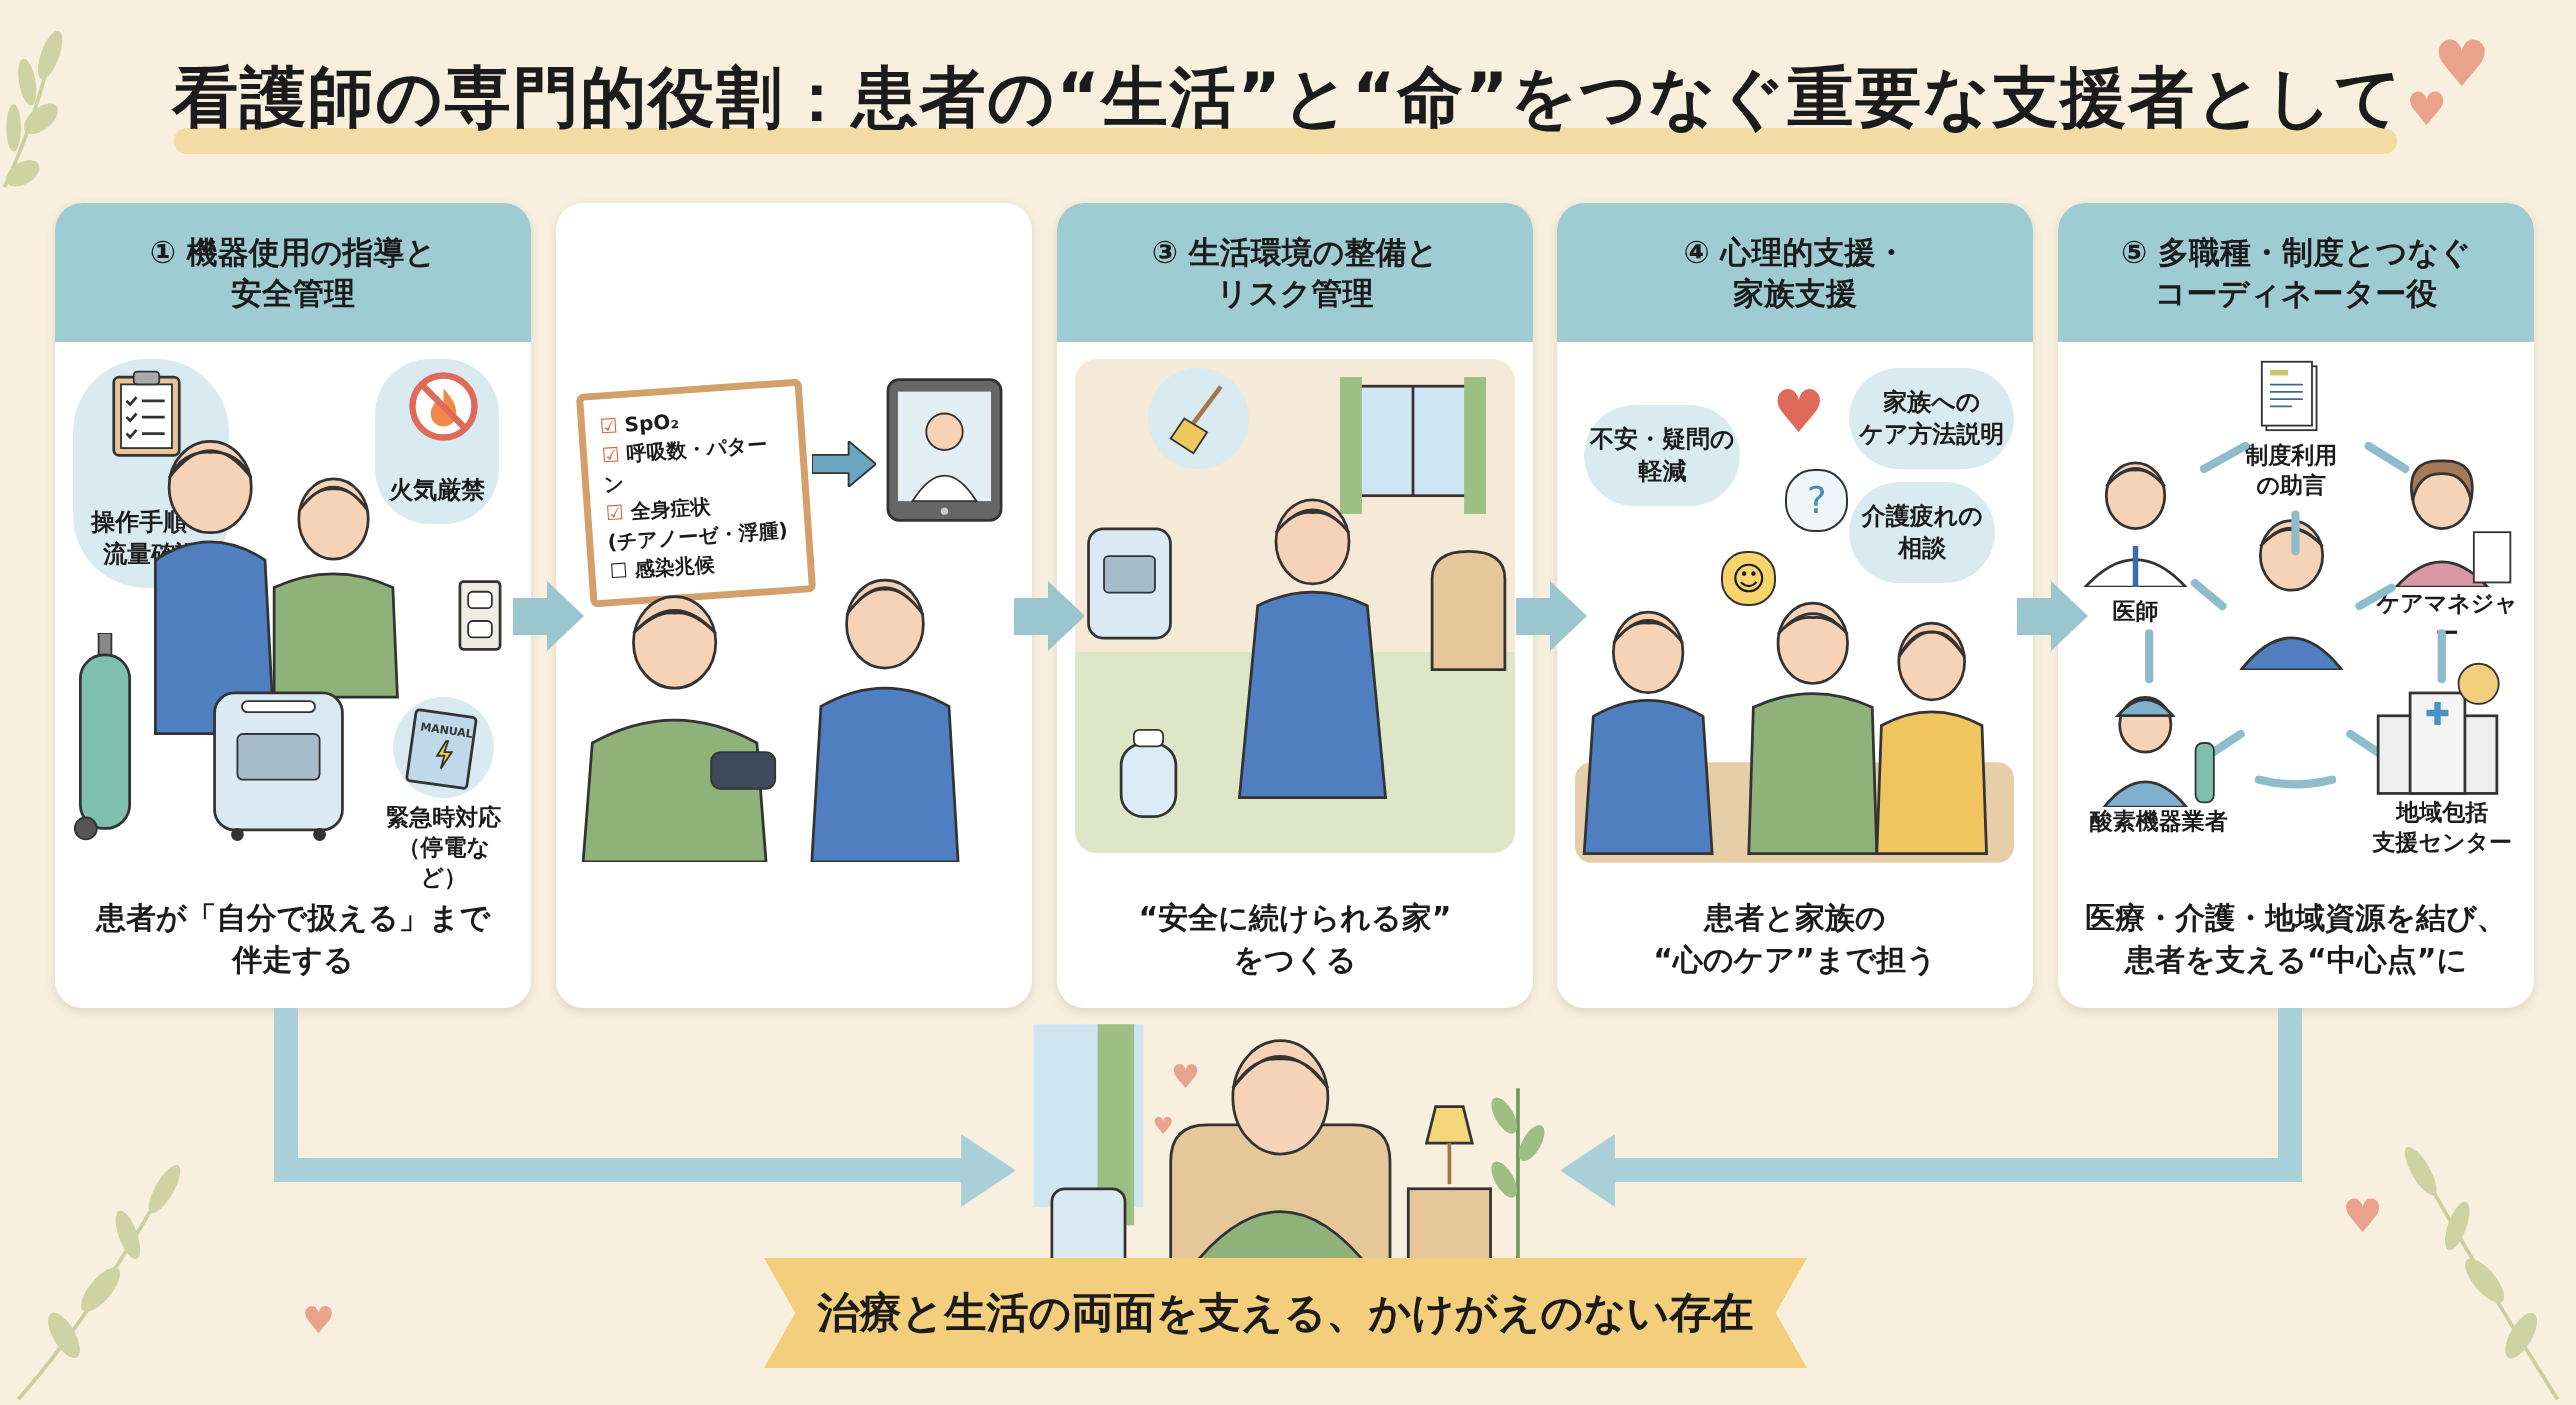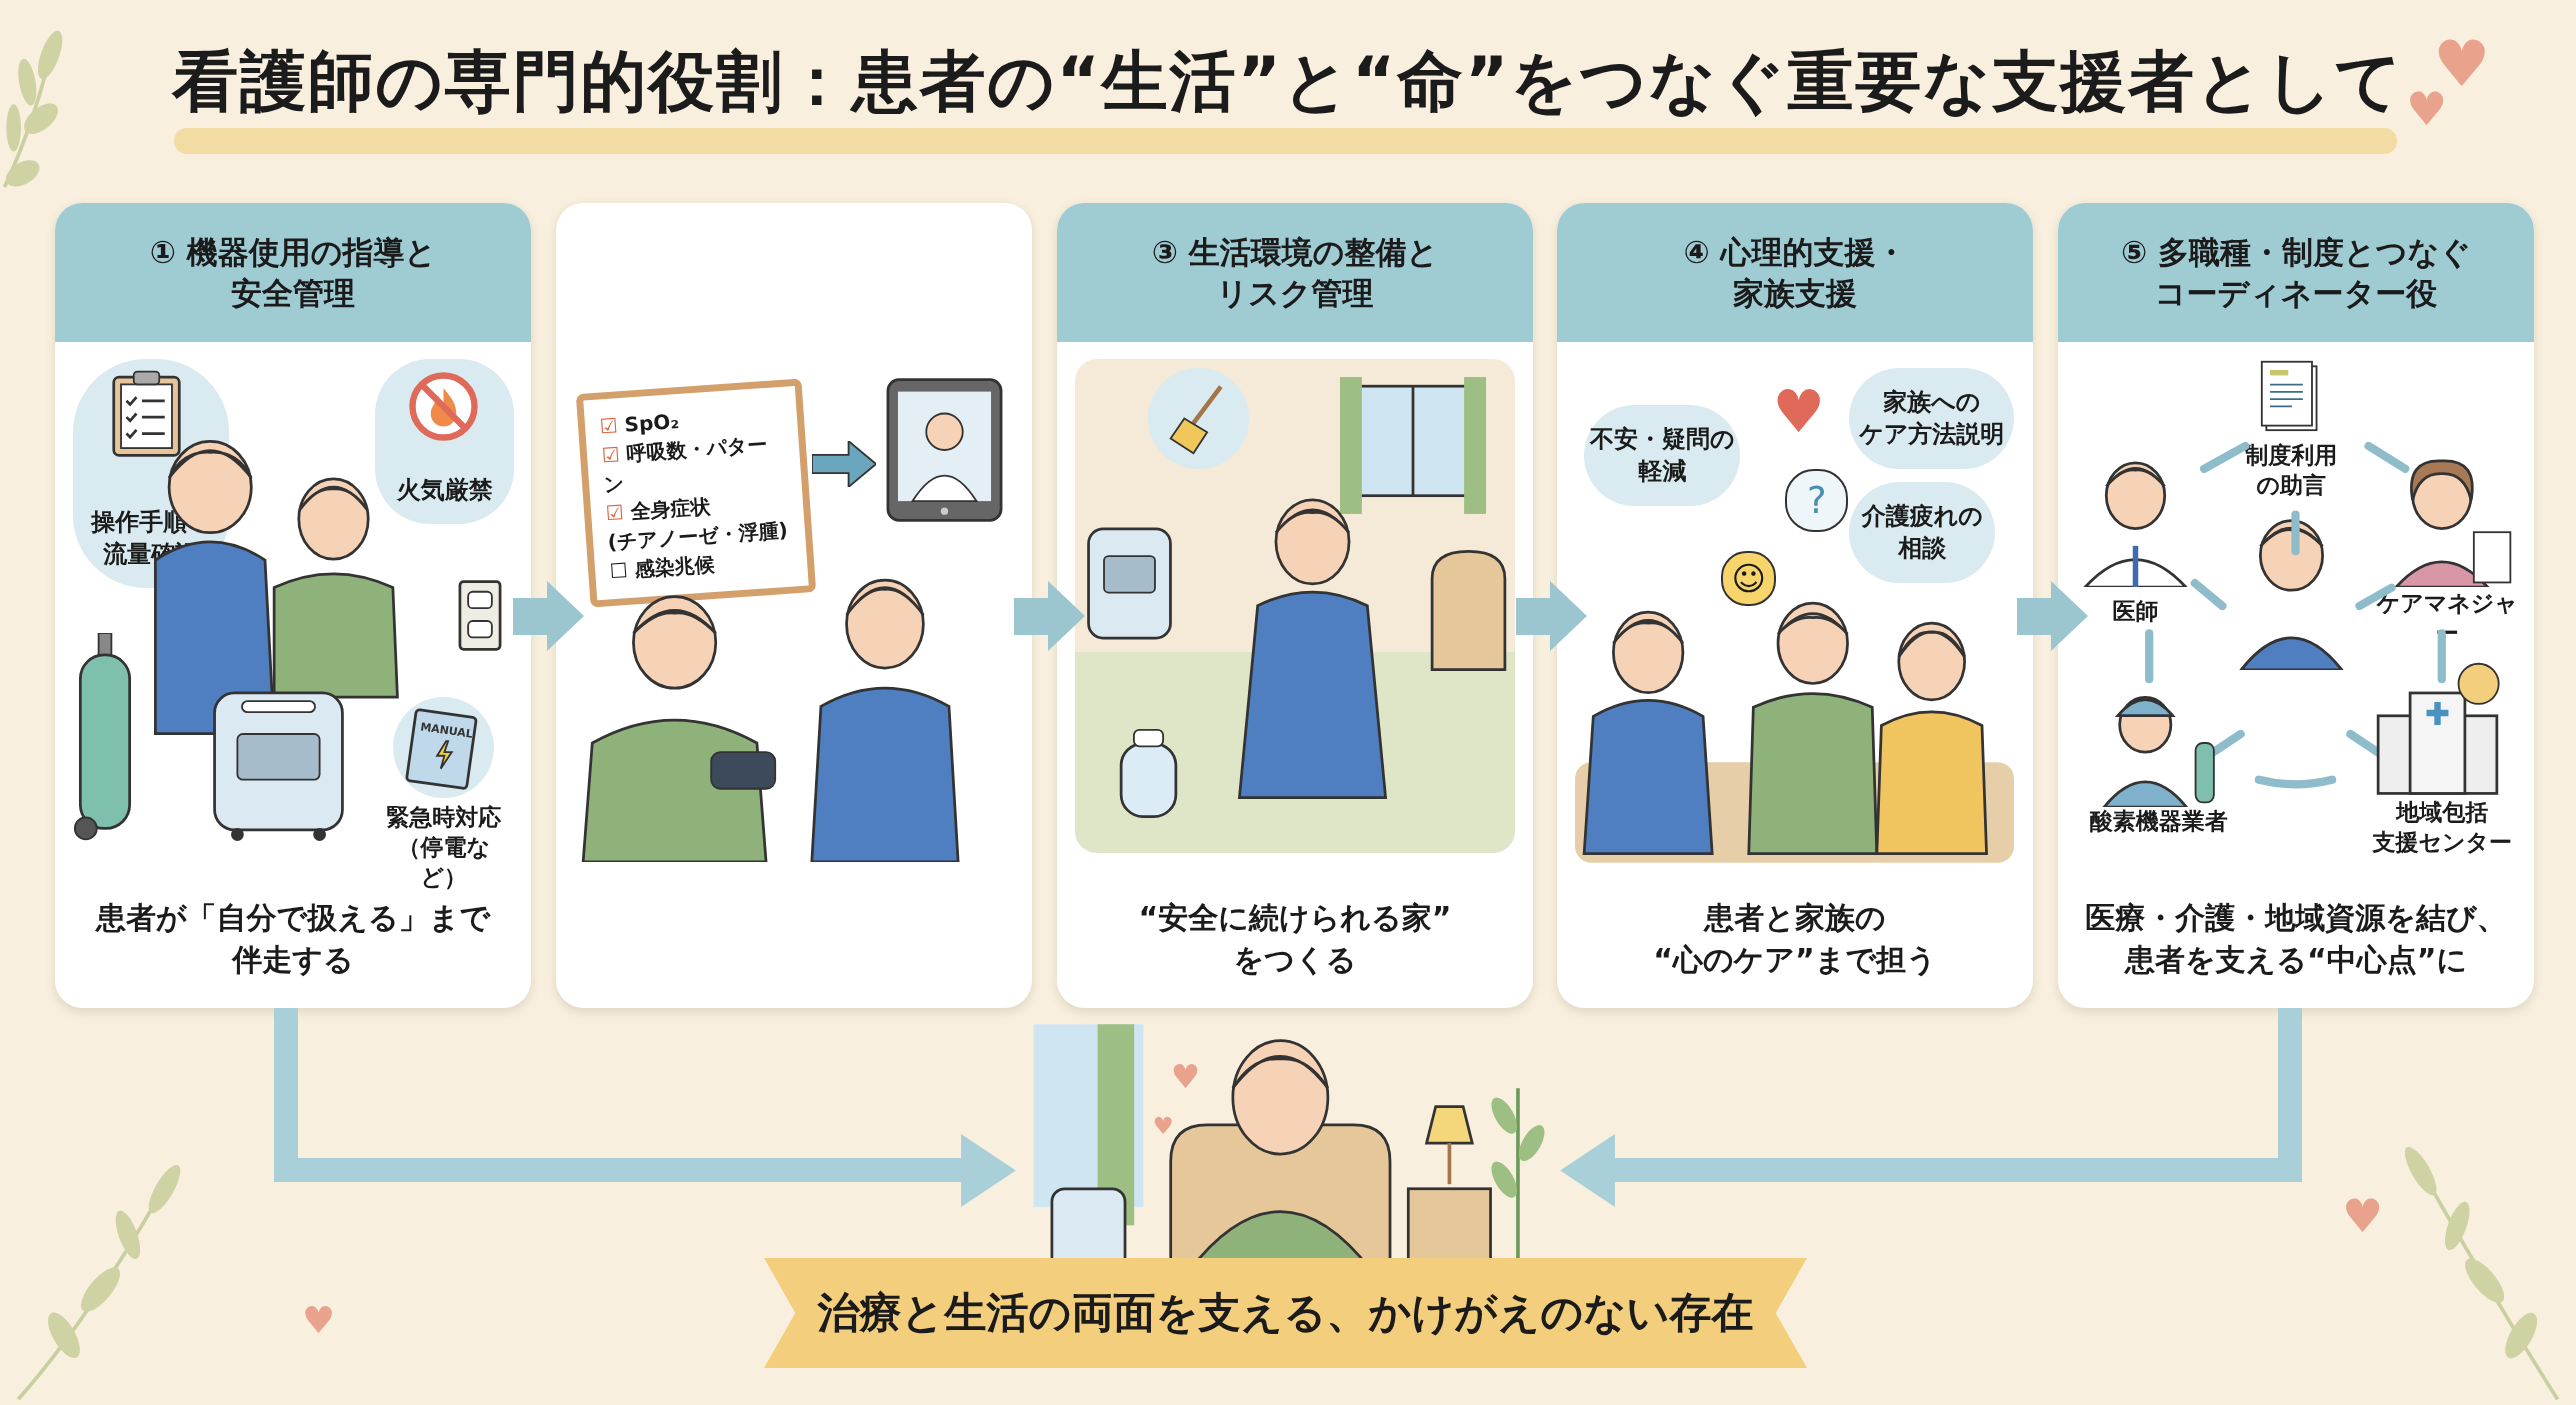--- a/index.html
+++ b/index.html
@@ -50,39 +50,39 @@
   <ellipse cx="120" cy="200" rx="12" ry="30" fill="#cfd3a4" transform="rotate(-40 120 200)"></ellipse>
   <ellipse cx="160" cy="260" rx="12" ry="28" fill="#cfd3a4" transform="rotate(30 160 260)"></ellipse>
 </svg>
 <span class="heart" style="left:2433px;top:27.4px">♥</span>
 <span class="heart" style="left:2406px;top:82px;font-size:46px">♥</span>
 <span class="heart" style="left:2342px;top:1189px;font-size:46px">♥</span>
 <span class="heart" style="left:302px;top:1299px;font-size:37px">♥</span>
 
 <div class="title-underline"></div>
 <div class="title-wrap">
-  <h1 class="title" style="margin:0">看護師の専門的役割：患者の“生活”と“命”をつなぐ重要な支援者として</h1>
+  <h1 class="title" style="margin:16px">看護師の専門的役割：患者の“生活”と“命”をつなぐ重要な支援者として</h1>
 </div>
 
 <div class="card" style="left:55px">
   <div class="card-head">
       <span>① 機器使用の指導と
 安全管理</span>
     </div>
   <div class="card-illus">
     <div class="bubble" style="left:0;top:0;width:156px;height:229px;border-radius:73px;align-items:flex-end;padding-bottom:18.3px;box-sizing:border-box">操作手順・
 流量確認</div>
     <svg class="fig" style="left:37px;top:9.1px" width="73" height="91" viewBox="0 0 80 100">
       <rect x="4" y="10" width="72" height="86" rx="6" fill="#e8c598" stroke="#333" stroke-width="3"></rect>
       <rect x="12" y="18" width="56" height="70" fill="#fff" stroke="#333" stroke-width="2"></rect>
       <rect x="26" y="4" width="28" height="14" rx="4" fill="#aaa" stroke="#333" stroke-width="2"></rect>
       <path d="M18 36l4 4 7-8M18 54l4 4 7-8M18 72l4 4 7-8" stroke="#333" stroke-width="3" fill="none"></path>
       <path d="M35 36h25M35 54h25M35 72h25" stroke="#333" stroke-width="3"></path>
     </svg>
-    <div class="bubble" style="left:302px;top:0;width:139px;height:165px;align-items:flex-end;padding-bottom:18.3px;box-sizing:border-box">火気厳禁</div>
+    <div class="bubble" style="left:302px;top:0;width:124px;height:165px;align-items:flex-end;padding-bottom:18.3px;box-sizing:border-box">火気厳禁</div>
     <svg class="fig" style="left:334px;top:11px" width="73" height="73" viewBox="0 0 80 80">
       <circle cx="40" cy="40" r="34" fill="#fff" stroke="#e06a5a" stroke-width="7"></circle>
       <path d="M40 20c10 12 14 18 14 28a14 14 0 0 1-28 0c0-8 6-12 8-20 2 4 4 6 6 8z" fill="#f08a4b"></path>
       <line x1="16" y1="16" x2="64" y2="64" stroke="#e06a5a" stroke-width="7"></line>
     </svg>
 
     <svg class="fig" style="left:55px;top:64px" width="274" height="393" viewBox="0 0 300 430">
       <ellipse cx="90" cy="70" rx="45" ry="50" fill="#f6d3b7" stroke="#333" stroke-width="3"></ellipse>
       <path d="M45 60 Q90 0 135 60 Q120 30 90 32 Q60 30 45 60z" fill="#9b6f4e" stroke="#333" stroke-width="3"></path>
       <path d="M30 150 Q90 110 150 150 L160 340 L30 340z" fill="#4f7fc1" stroke="#333" stroke-width="3"></path>

